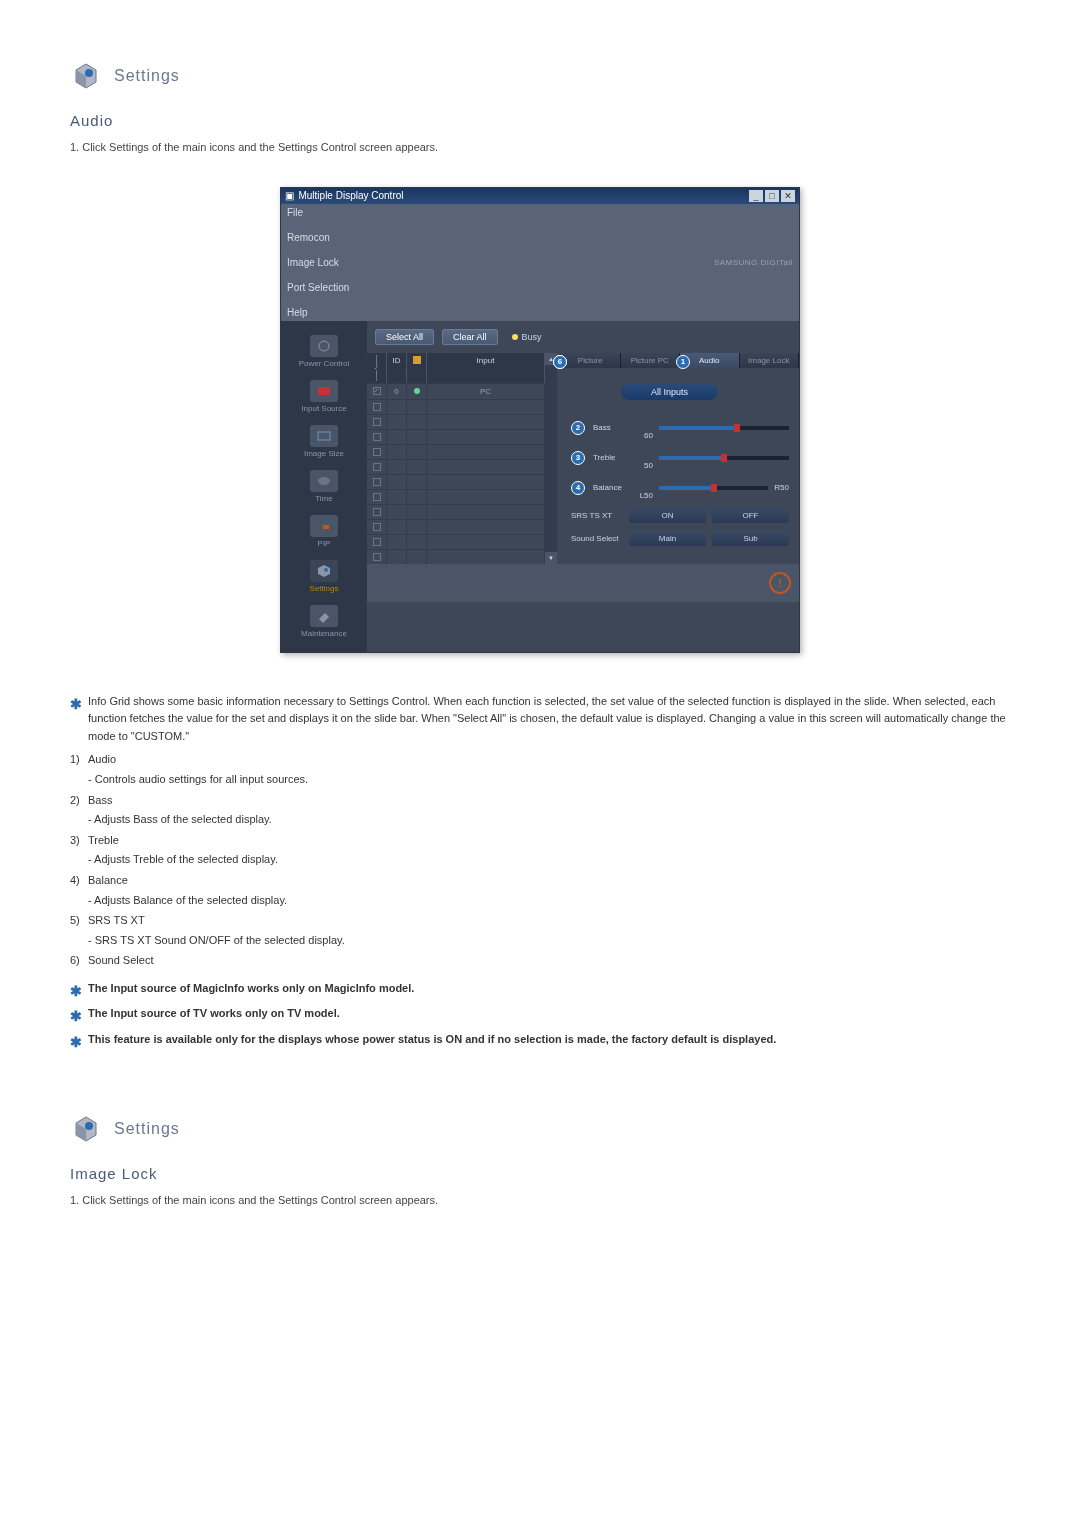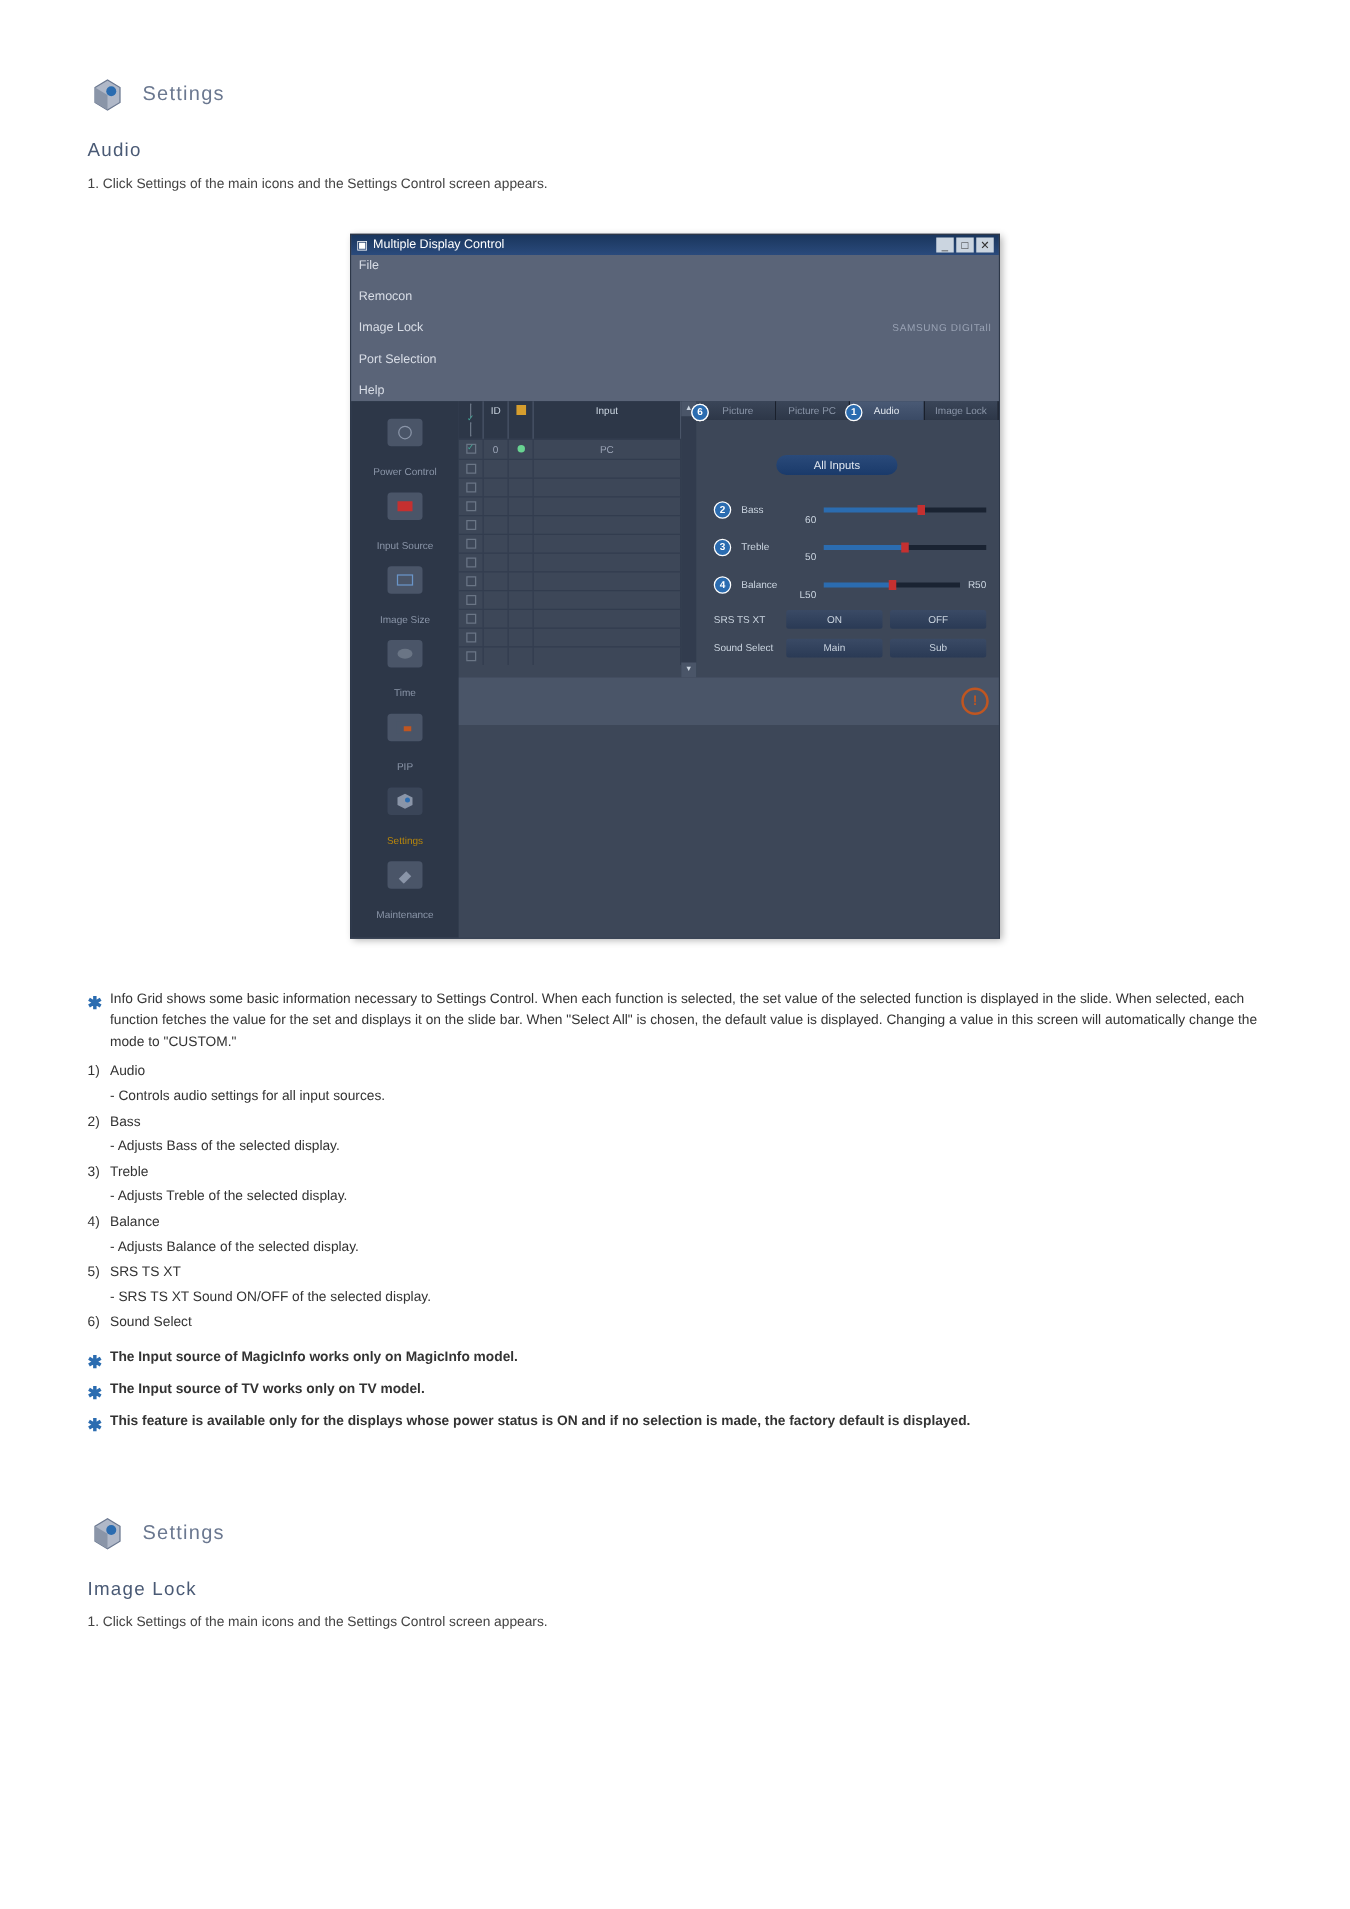--- a/index.html
+++ b/index.html
@@ -14,21 +14,21 @@
   .app-window { width: 520px; background: #4a5568; border: 1px solid #2d3748; box-shadow: 2px 2px 6px rgba(0,0,0,0.3); }
   .titlebar { background: linear-gradient(#1a365d,#2a4a7c); color: #fff; display: flex; justify-content: space-between; align-items: center; padding: 2px 4px; font-size: 10px; }
   .titlebar-left { display:flex; align-items:center; gap:4px;}
   .win-btns { display: flex; gap: 2px; }
   .win-btn { width: 14px; height: 12px; background: #cbd5e0; display: flex; align-items: center; justify-content: center; font-size: 9px; color:#333; }
   .menubar { background: #5a6478; display: flex; padding: 3px 6px; gap: 14px; font-size: 10px; color: #d8dde6; justify-content: space-between; align-items:center;}
   .menubar-left { display:flex; gap:14px;flex-direction:column;}
   .brand { font-size: 8px; color:#9aa3b5; letter-spacing:0.5px;}
   .app-body { display: flex; background: #3a4556; min-height: 300px; }
   .sidebar { width: 86px; background: #2d3748; padding: 8px 0; }
-  .sb-item { display: flex; flex-direction: column; align-items: center; padding: 6px 0; gap: 16px; }
+  .sb-item { display: flex; flex-direction: column; align-items: center; padding: 6px 0; gap: 2px; }
   .sb-icon { width: 28px; height: 22px; background: #4a5568; border-radius: 3px; display:flex; align-items:center; justify-content:center;}
   .sb-label { font-size: 8px; color: #8a95a8; text-align:center;}
   .sb-item.active .sb-label { color: #b8860b; }
   .sb-item.active .sb-icon { background: #3a4558;}
   .main-panel { flex: 1; background: #3d4758; display:flex; flex-direction:column;}
   .action-bar { display: flex; gap: 8px; padding: 8px; align-items: center; }
   .abtn { background: linear-gradient(#5a6a85,#4a5a75); color: #fff; font-size: 9px; padding: 2px 10px; border: 1px solid #6a7a95; border-radius:2px;}
   .busy { display:flex; align-items:center; gap:4px; font-size:9px; color:#cbd5e0; margin-left:6px;}
   .busy-dot { width:6px; height:6px; border-radius:50%; background:#f6e05e;}
   .grid-tabs-row { display:flex; }
@@ -46,21 +46,21 @@
   .status-dot{width:6px;height:6px;border-radius:50%;background:#68d391;}
   .scrollbar{width:12px; background:#323c4e; display:flex; flex-direction:column;}
   .sarrow{height:12px; background:#4a5568; display:flex; align-items:center; justify-content:center; font-size:6px; color:#cbd5e0;}
   .strack{flex:1;}
   .right-panel{flex:1; padding:0 0 0 4px; position:relative;}
   .tabs { display: flex; margin-bottom: 8px; }
   .tab { flex: 1; padding: 3px 4px; font-size: 8px; color: #8a95a8; text-align: center; background: linear-gradient(#3a4558,#2d3748); border-right:1px solid #1a202c; position:relative;}
   .tab.active { background: linear-gradient(#4a5a75,#3a4a65); color: #e2e8f0; }
   .num-badge { position:absolute; left:-4px; top:2px; width:14px; height:14px; border-radius:50%; background:#2b6cb0; border:1px solid #fff; color:#fff; font-size:8px; font-weight:bold; display:flex; align-items:center; justify-content:center;}
   .audio-panel { padding: 8px 10px; }
-  .inputs-badge { background: linear-gradient(#2a4a7a,#1a3a6a); color:#e2e8f0; font-size:9px; padding:3px 30px; border-radius:10px; display:inline-block; margin:12px 0 10px 50px;}
+  .inputs-badge { background: linear-gradient(#2a4a7a,#1a3a6a); color:#e2e8f0; font-size:9px; padding:3px 30px; border-radius:10px; display:inline-block; margin:0 0 10px 50px;}
   .slider-row { display: flex; align-items: center; gap: 6px; margin: 6px 0; font-size:8px; color:#cbd5e0; position:relative;}
   .slider-row .nb { position:static; margin-right:2px;}
   .slabel{width:34px;}
   .sval{width:20px; text-align:right;margin-top:15px;}
   .strack2{flex:1; height:4px; background:linear-gradient(to right,#2b6cb0 0%, #2b6cb0 var(--pct,50%), #1a2332 var(--pct,50%), #1a2332 100%); position:relative;}
   .sthumb{position:absolute; top:-2px; width:6px; height:8px; background:#c53030; left:var(--pct,50%); transform:translateX(-50%);}
   .btn-row{display:flex; align-items:center; gap:6px; margin:8px 0; font-size:8px; color:#cbd5e0;}
   .btn-row .nb{margin-right:2px;}
   .blabel{width:52px;}
   .tbtn{flex:1; padding:3px 6px; background:linear-gradient(#3a4a65,#2a3a55); text-align:center; border-radius:2px; font-size:8px; color:#cbd5e0;}
@@ -174,20 +174,28 @@
         <div class="sb-item">
             <div class="sb-icon">
               <svg width="18" height="14">
                 <path d="M4 10 L10 4 L14 8 L8 14 Z" fill="#8a95a8"></path>
               </svg>
             </div>
             <div class="sb-label">Maintenance</div>
           </div>
       </div>
       <div class="main-panel">
+        <div class="action-bar">
+          <div class="abtn">Select All</div>
+          <div class="abtn">Clear All</div>
+          <div class="busy">
+              <div class="busy-dot"></div>
+              <span>Busy</span>
+            </div>
+        </div>
         <div class="grid-tabs-row">
           <div class="info-grid">
             <div class="ghdr">
               <div class="gcol1"><span class="chk checked"></span></div>
               <div class="gcol2">ID</div>
               <div class="gcol3"><svg width="8" height="8">
                     <rect width="8" height="8" fill="#d69e2e"></rect>
                   </svg></div>
               <div class="gcol4">Input</div>
             </div>

